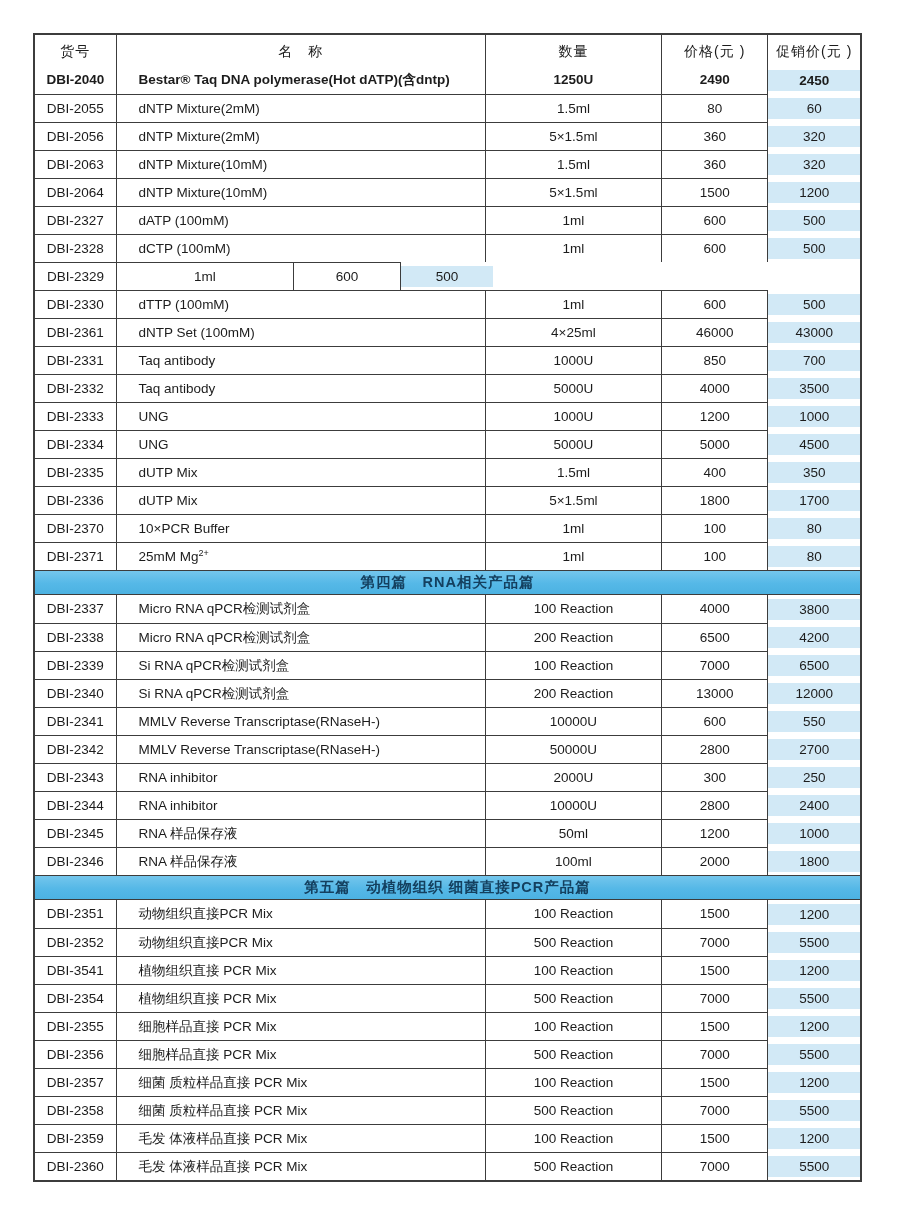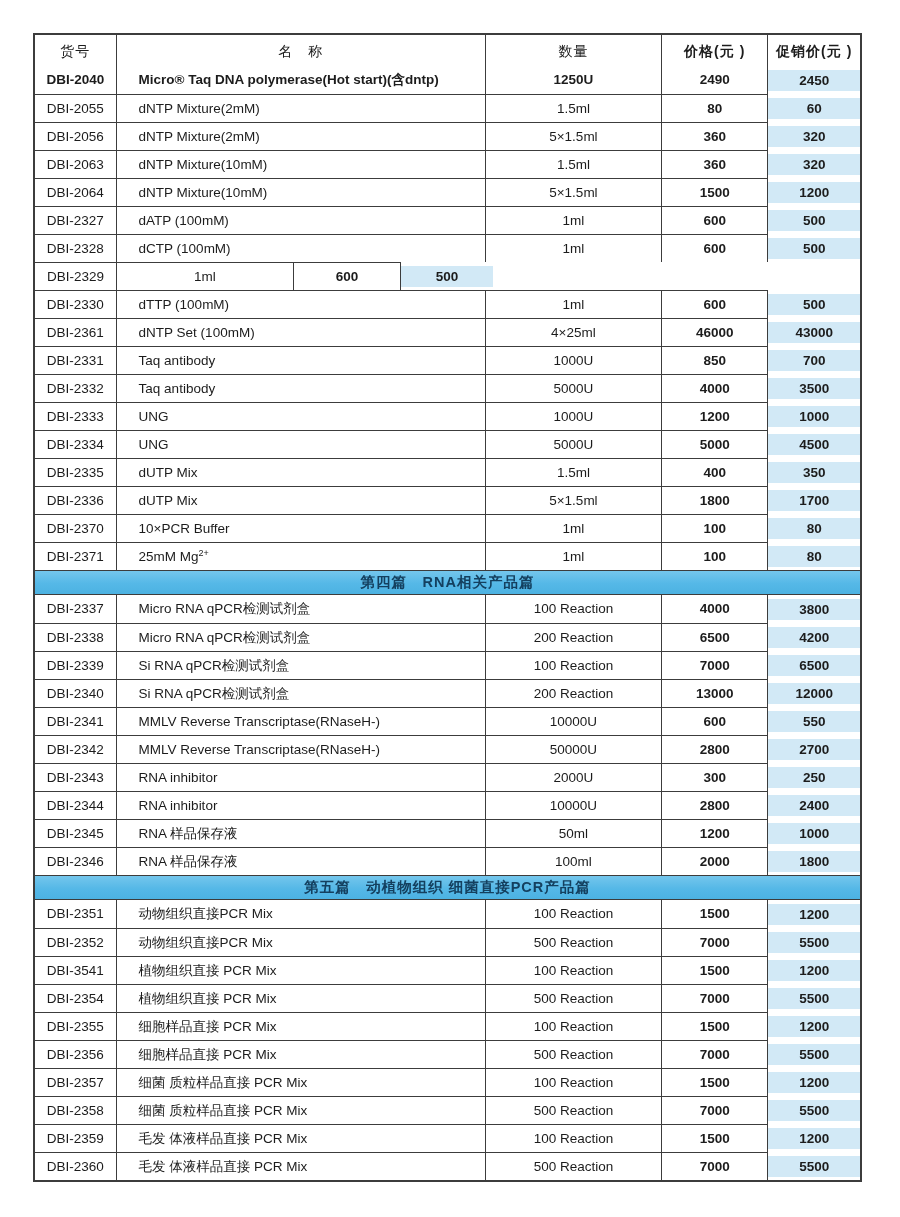--- a/index.html
+++ b/index.html
@@ -28,22 +28,22 @@
     font-size:13.5px;
     line-height:1;
     white-space:nowrap;
     overflow:hidden;
   }
   .header-row .cell { border-top:none; font-size:14px; letter-spacing:1px; }
   .no-top .cell { border-top:none; }
   .c-item  { width:82px; }
   .c-name  { width:371px; justify-content:flex-start; padding-left:22px; }
   .c-qty   { width:177px;justify-content:center; }
-  .c-price { width:107px;font-weight:bold; }
-  .c-promo { width:92px; border-right:none;font-weight:bold; }
+  .c-price { width:107px; }
+  .c-promo { width:92px; border-right:none; }
   
   .trow:not(.header-row) .c-promo {
     border-top:1px solid #ffffff;
     display:block; padding:0;
   }
   .no-top .c-promo { border-top:none; }
   .promo-fill {
     box-sizing:border-box;
     height:calc(100% - 6px);
     margin:3px 0;
@@ -86,21 +86,21 @@
     <div class="cell c-promo">
         <span>促销价(元 )</span>
       </div>
   </div>
   <div id="table-body">
       <div class="trow bold no-top">
     <div class="cell c-item">
           <span>DBI-2040</span>
         </div>
     <div class="cell c-name">
-          <span>Micro® Taq DNA polymerase(Hot start)(含dntp)</span>
+          <span>Bestar® Taq DNA polymerase(Hot dATP)(含dntp)</span>
         </div>
     <div class="cell c-qty">
           <span>1250U</span>
         </div>
     <div class="cell c-price">
           <span>2490</span>
         </div>
     <div class="cell c-promo">
       <div class="promo-fill">
             <span>2450</span>

